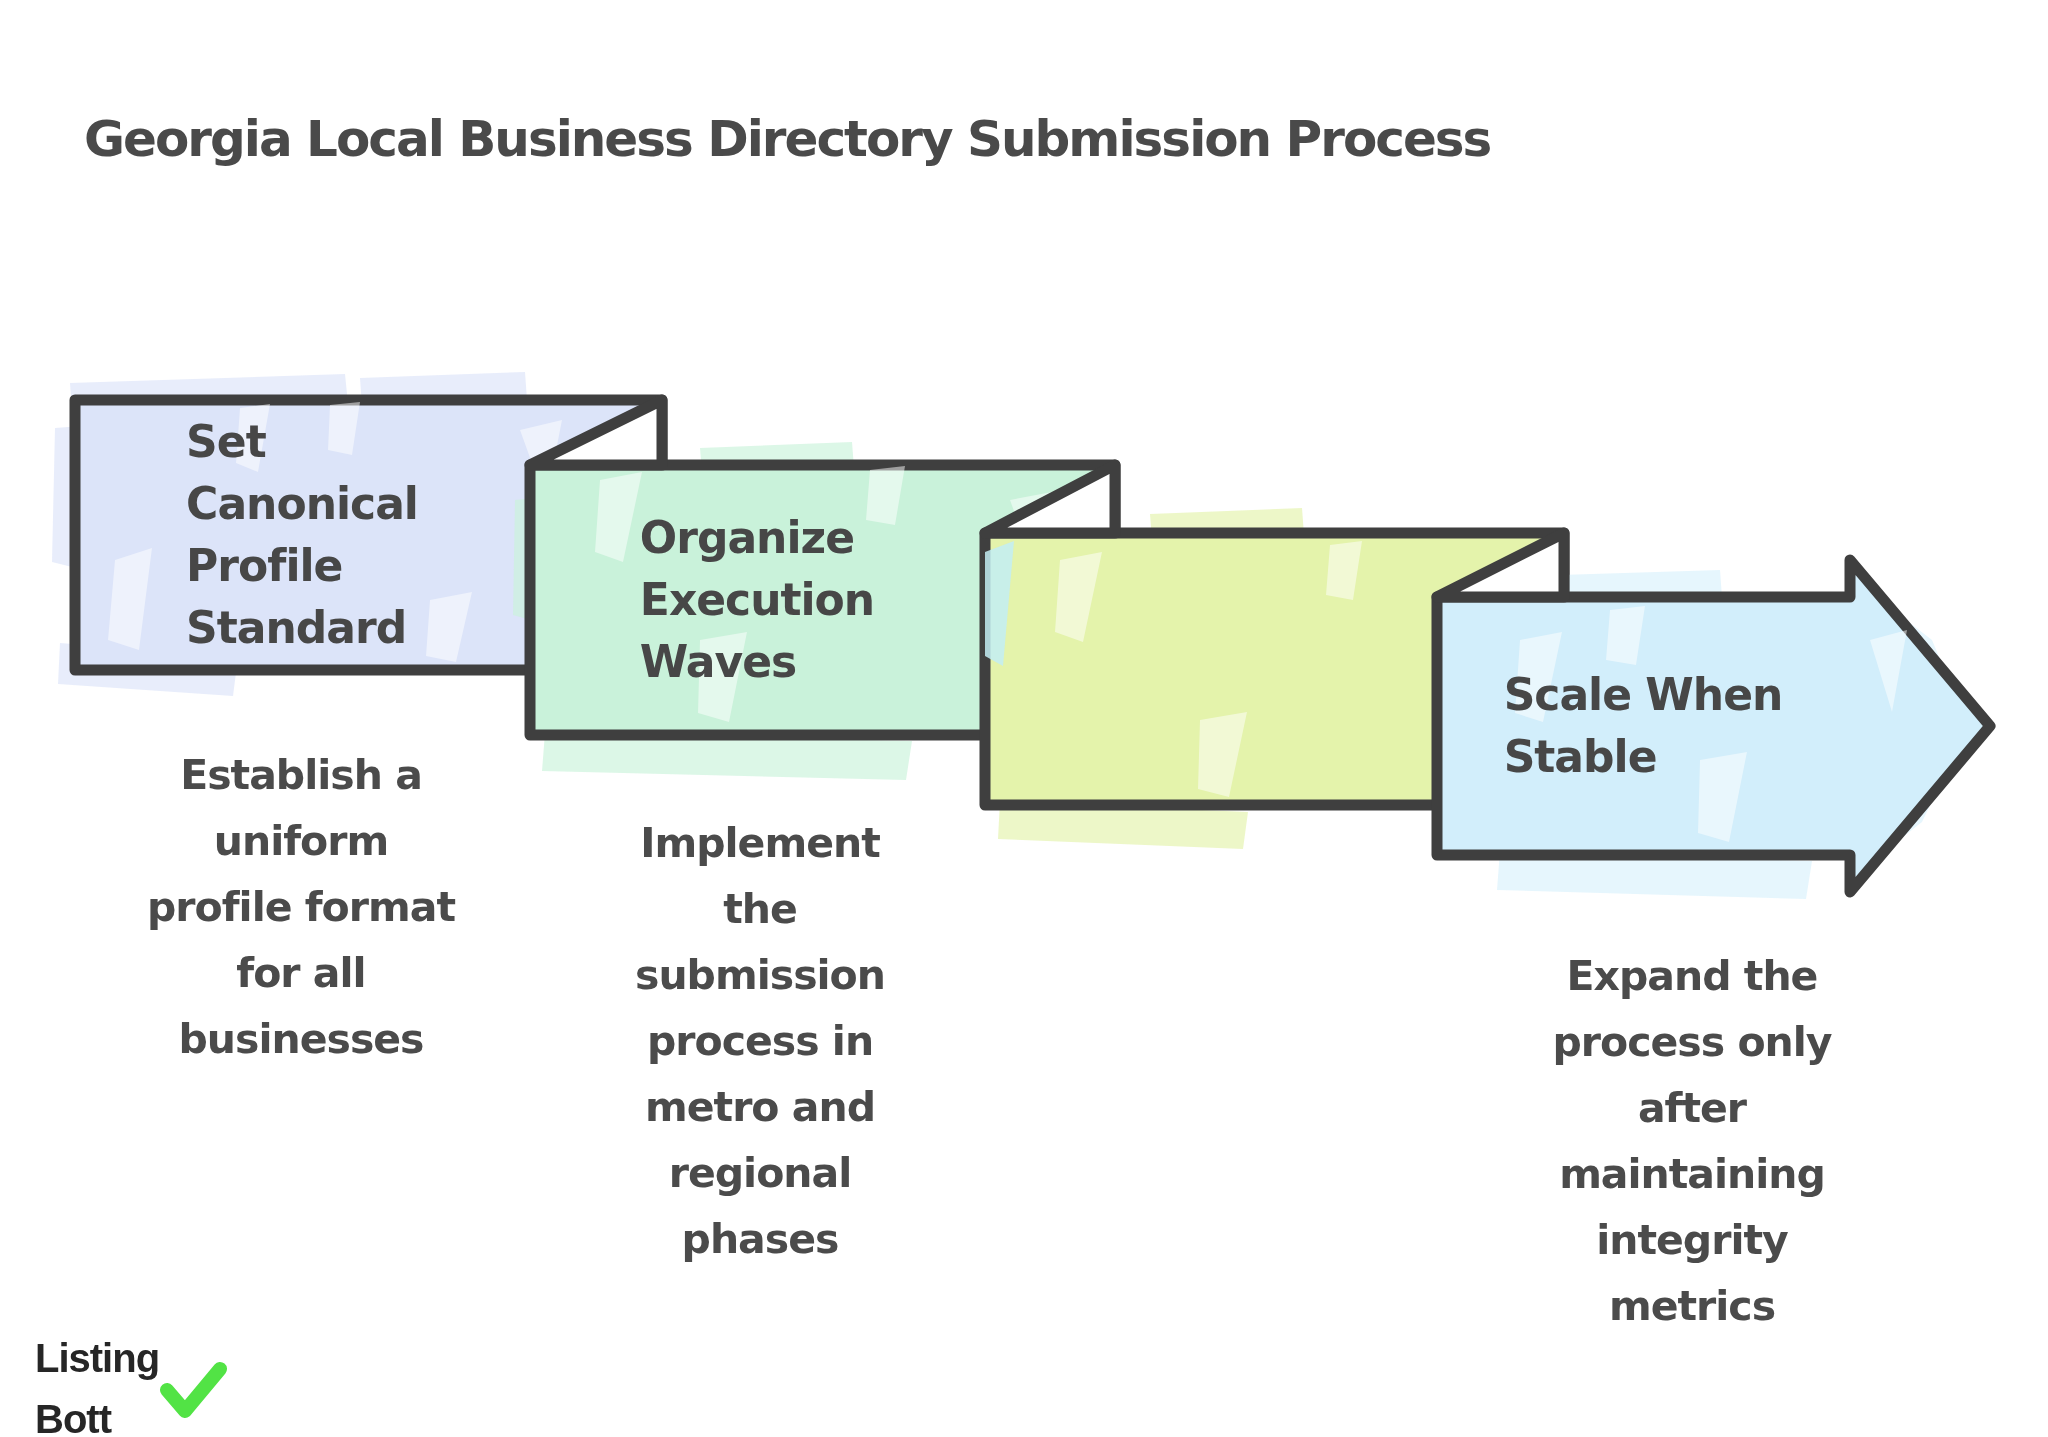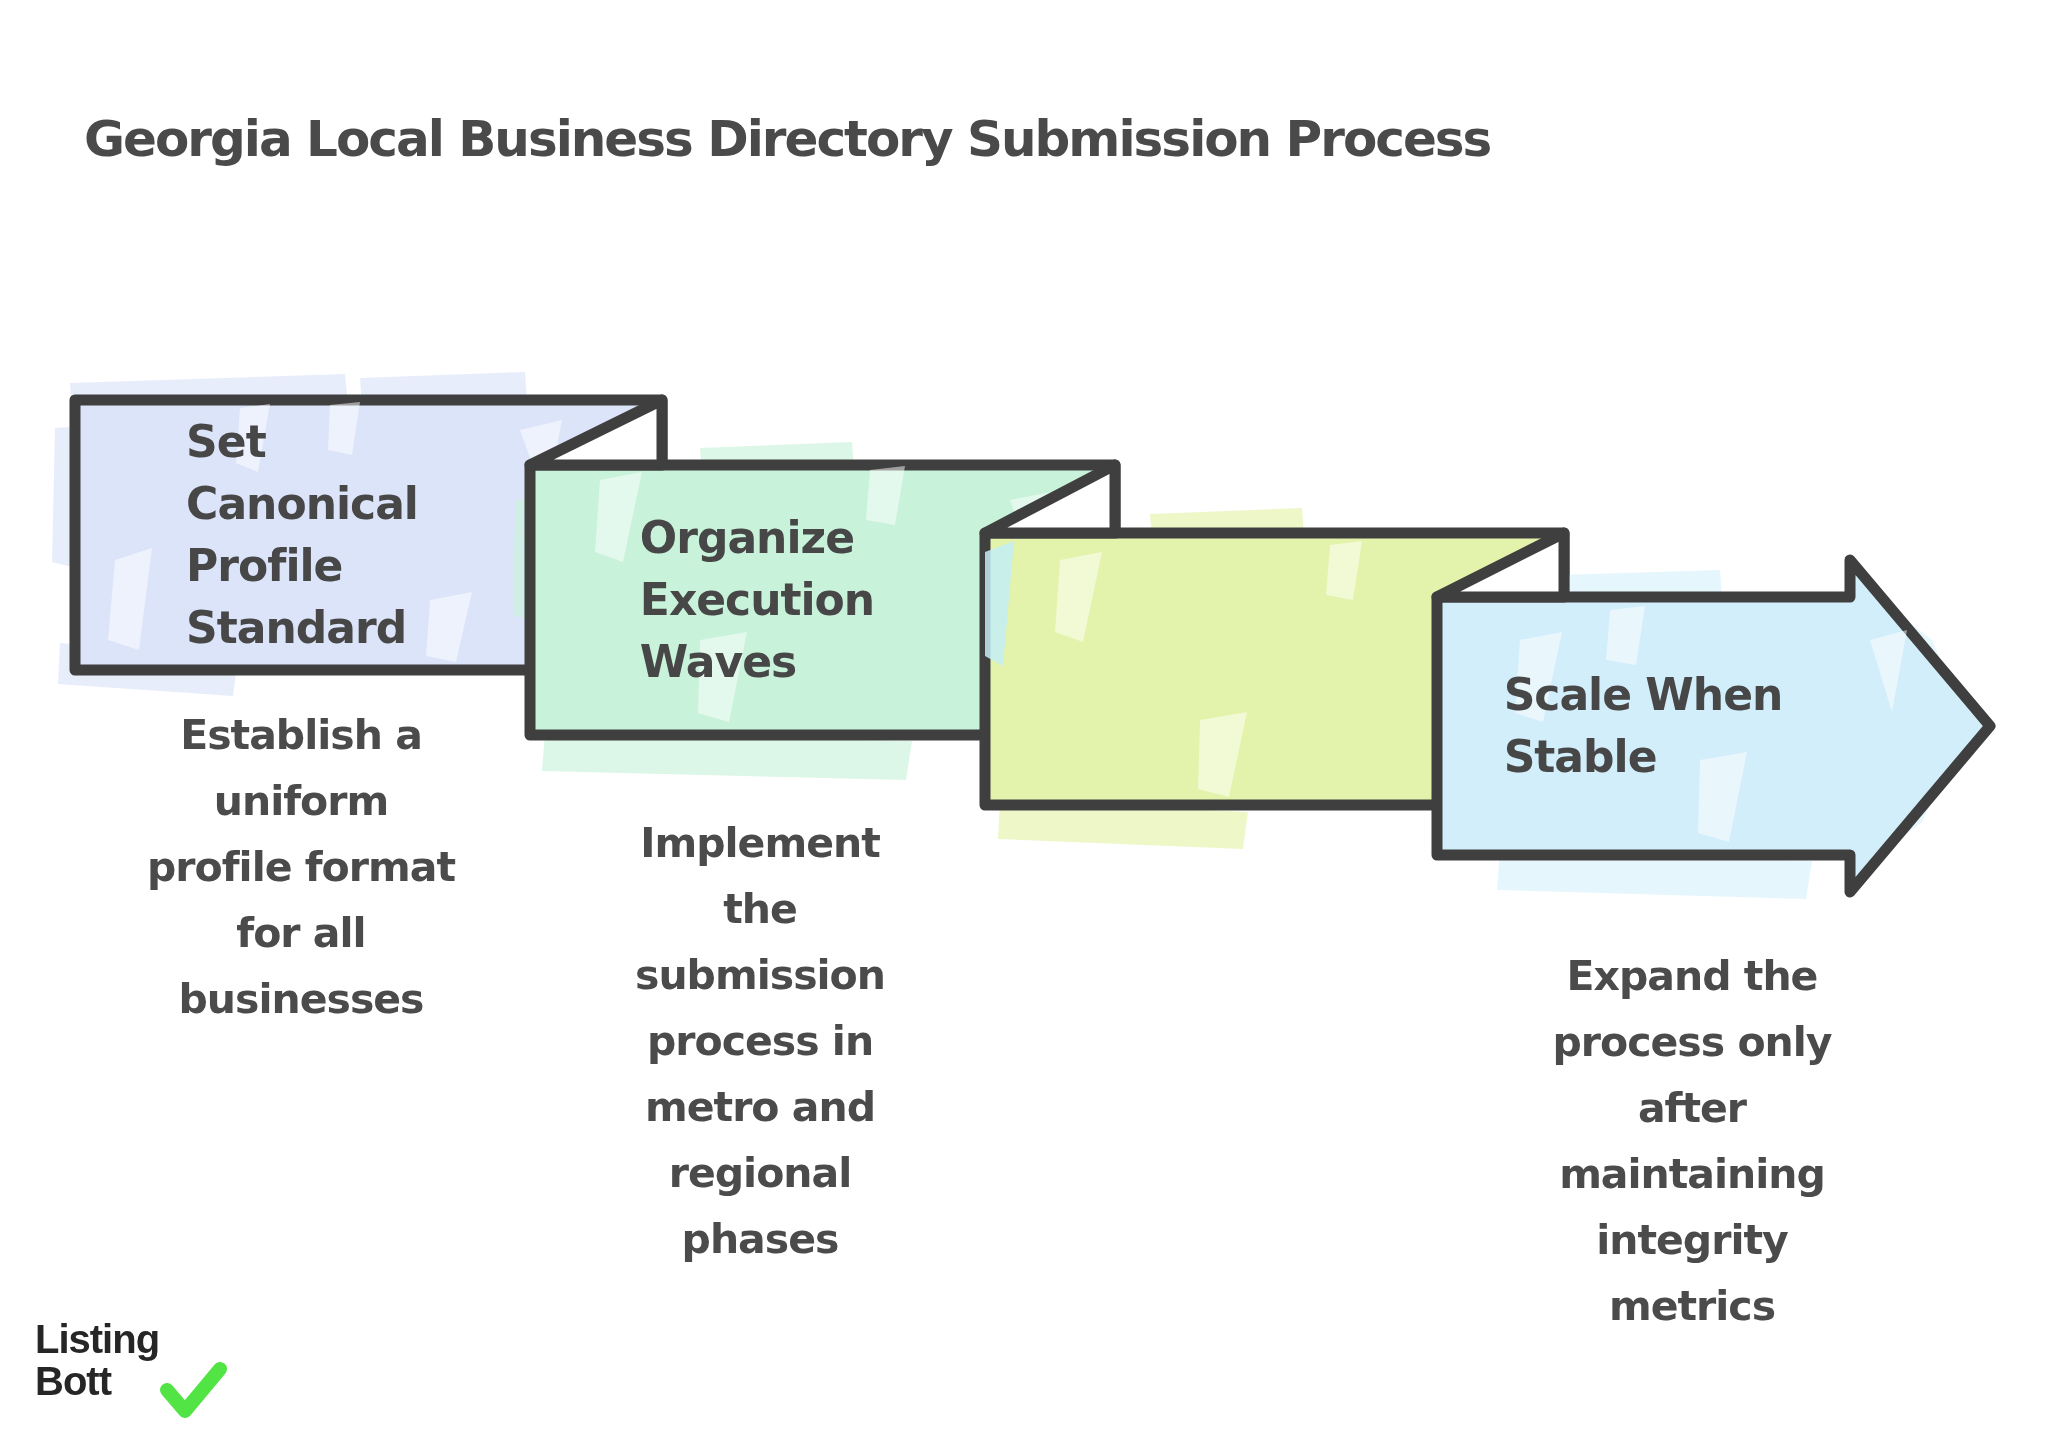--- a/index.html
+++ b/index.html
@@ -11,21 +11,21 @@
               color:var(--title_text,#4a4a4a);}
   .banner-label{position:absolute;transform:translate(-50%,-50%);
                 white-space:pre-line;font:700 44px/62px "DejaVu Sans",sans-serif;
                 letter-spacing:-1px;color:var(--label_text,#474747);}
   .step-desc{position:absolute;transform:translateX(-50%);text-align:center;
              white-space:pre-line;font:700 41px/66px "DejaVu Sans",sans-serif;
              letter-spacing:-1px;color:var(--body_text,#4b4b4b);}
   .logo{position:absolute;left:35px;top:1318px;
         font:700 40px/42px "Liberation Sans",sans-serif;letter-spacing:-1px;
         color:var(--logo_text,#262626);}
-  .logo .logo-line{display:block;}
+  .logo .logo-line{display:block;margin-top:19px;}
   .logo-check{position:absolute;left:158px;top:1360px;}
 </style>
 </head>
 <body>
 
 <div id="stage">
 
   <svg id="diagram-svg" width="2048" height="1437" viewBox="0 0 2048 1437">
 
     <g>
@@ -72,21 +72,21 @@
   <div class="banner-label" style="left:302px;top:535px;">Set
 Canonical
 Profile
 Standard</div>
   <div class="banner-label" style="left:757px;top:600px;">Organize
 Execution
 Waves</div>
   <div class="banner-label" style="left:1643px;top:726px;">Scale When
 Stable</div>
 
-  <div class="step-desc" style="left:301px;top:702px;">Establish a
+  <div class="step-desc" style="left:301px;top:742px;">Establish a
 uniform
 profile format
 for all
 businesses</div>
   <div class="step-desc" style="left:760px;top:810px;">Implement
 the
 submission
 process in
 metro and
 regional

